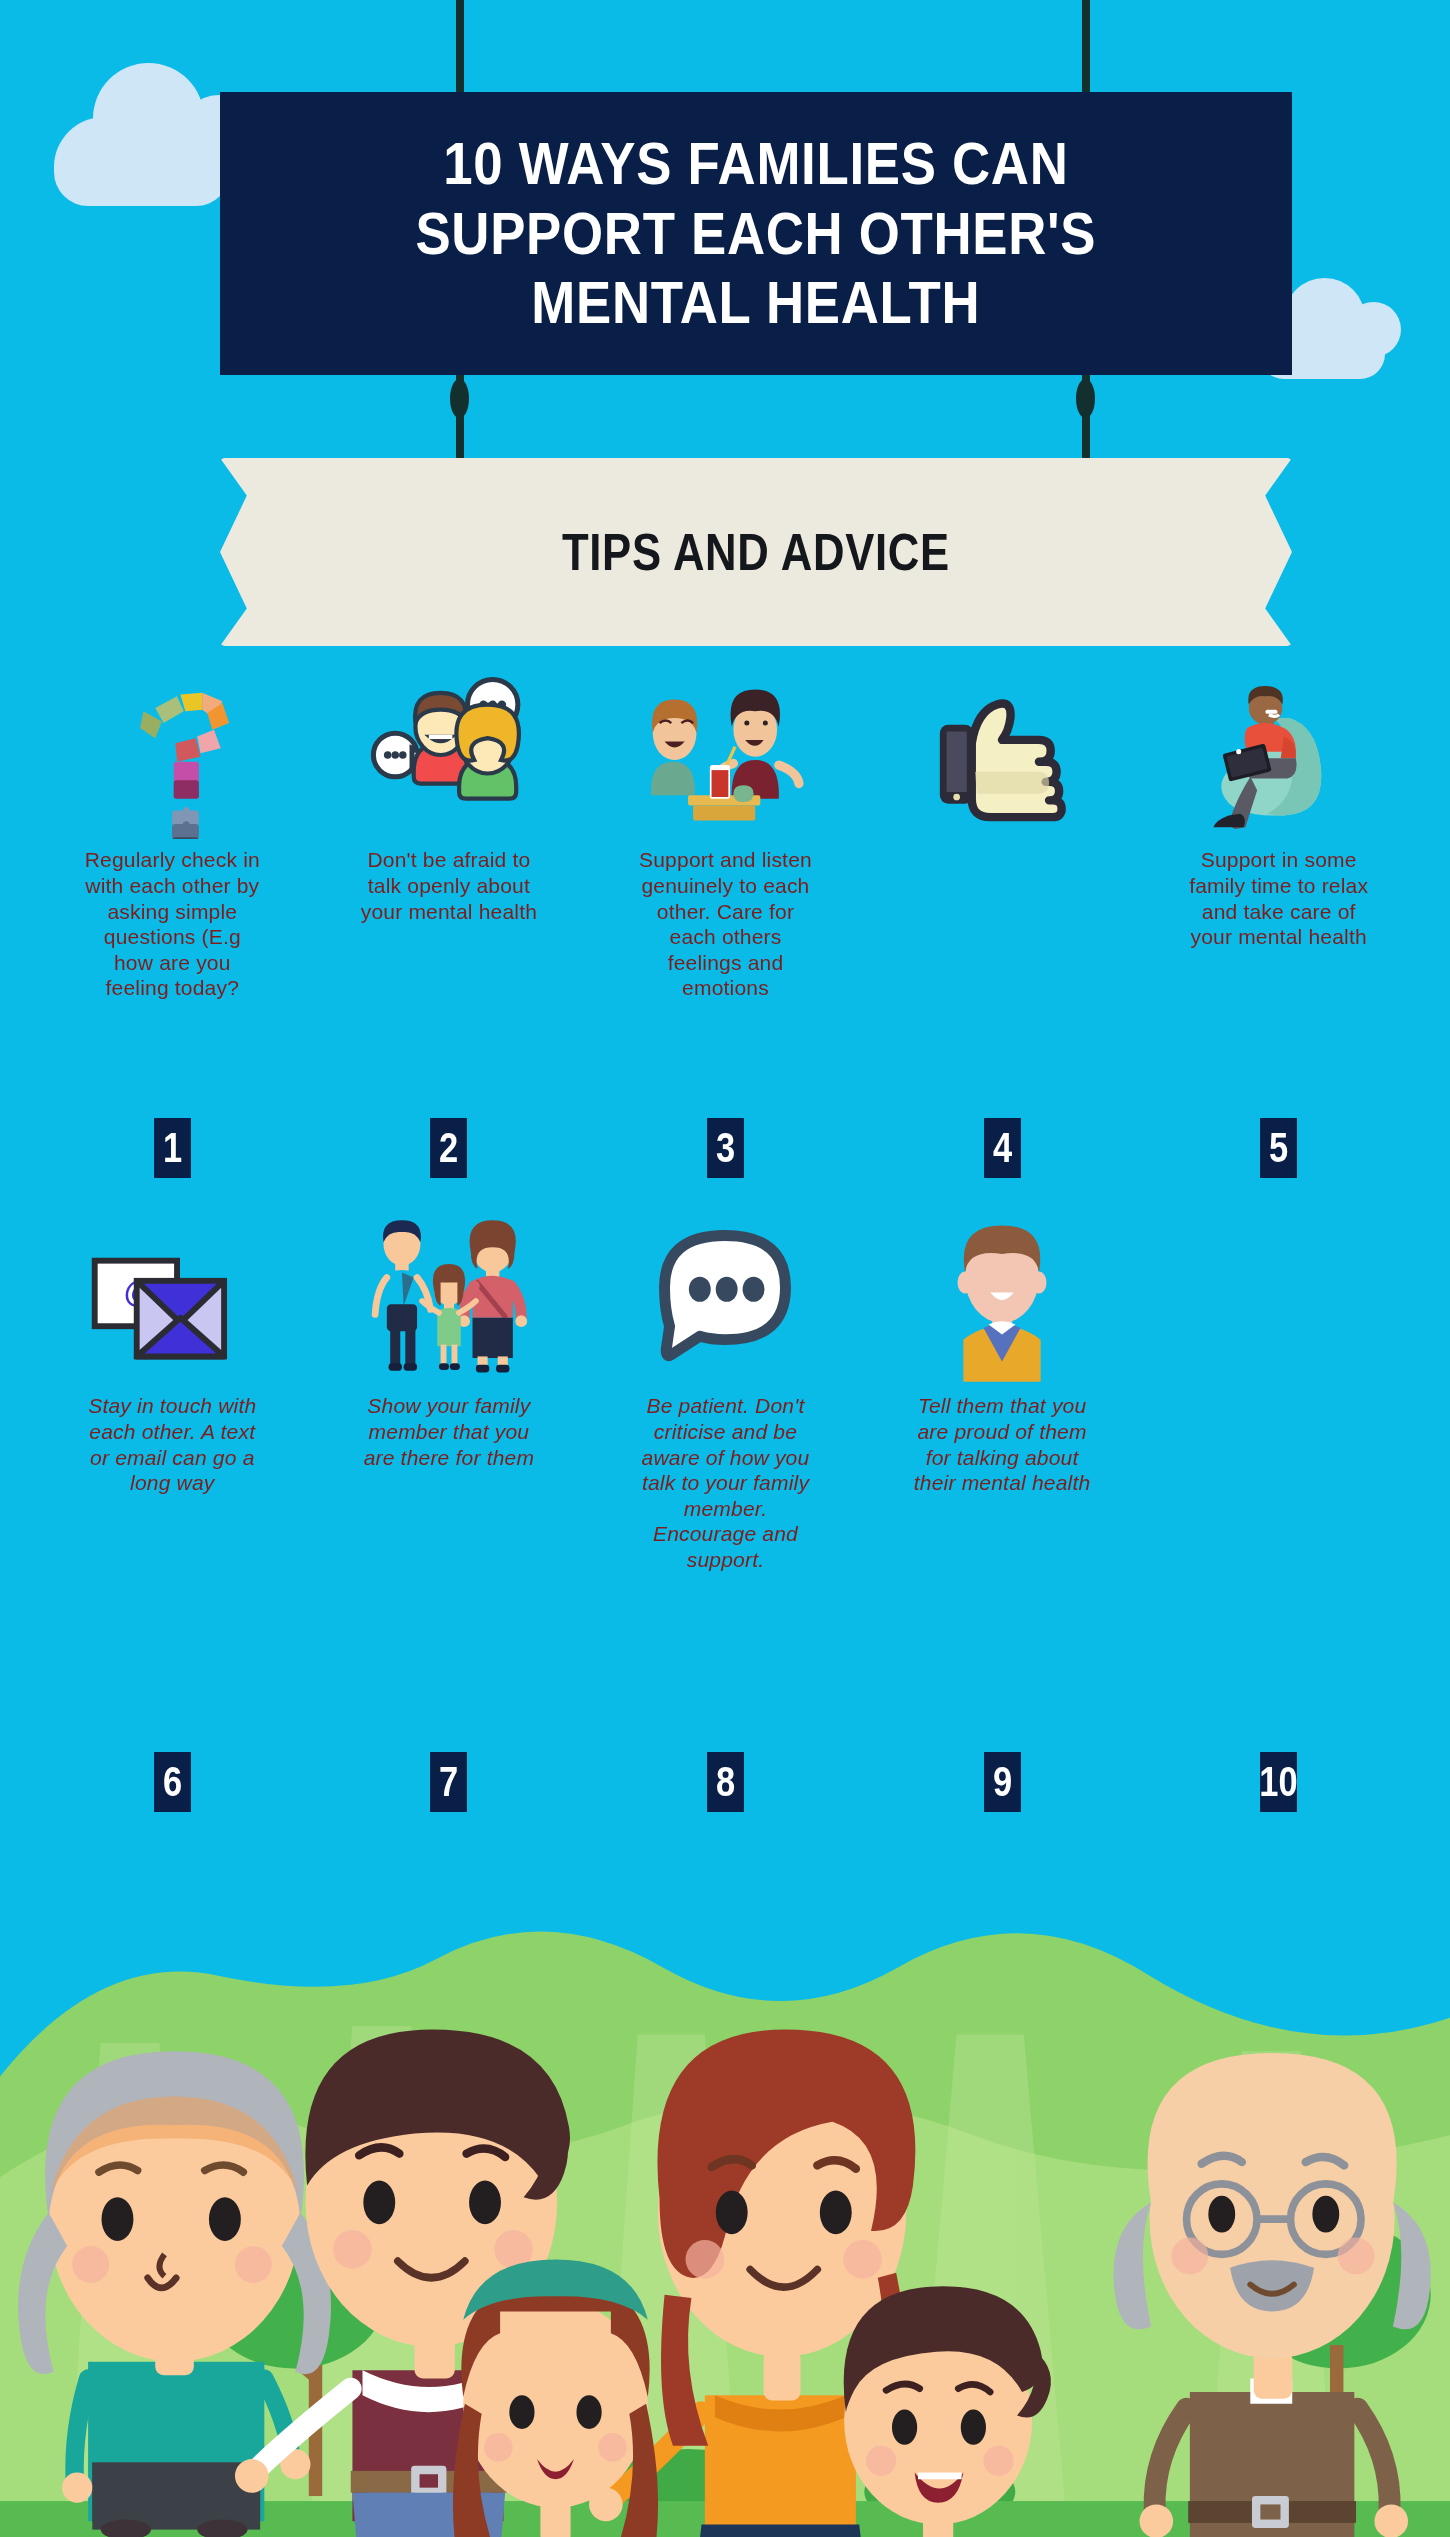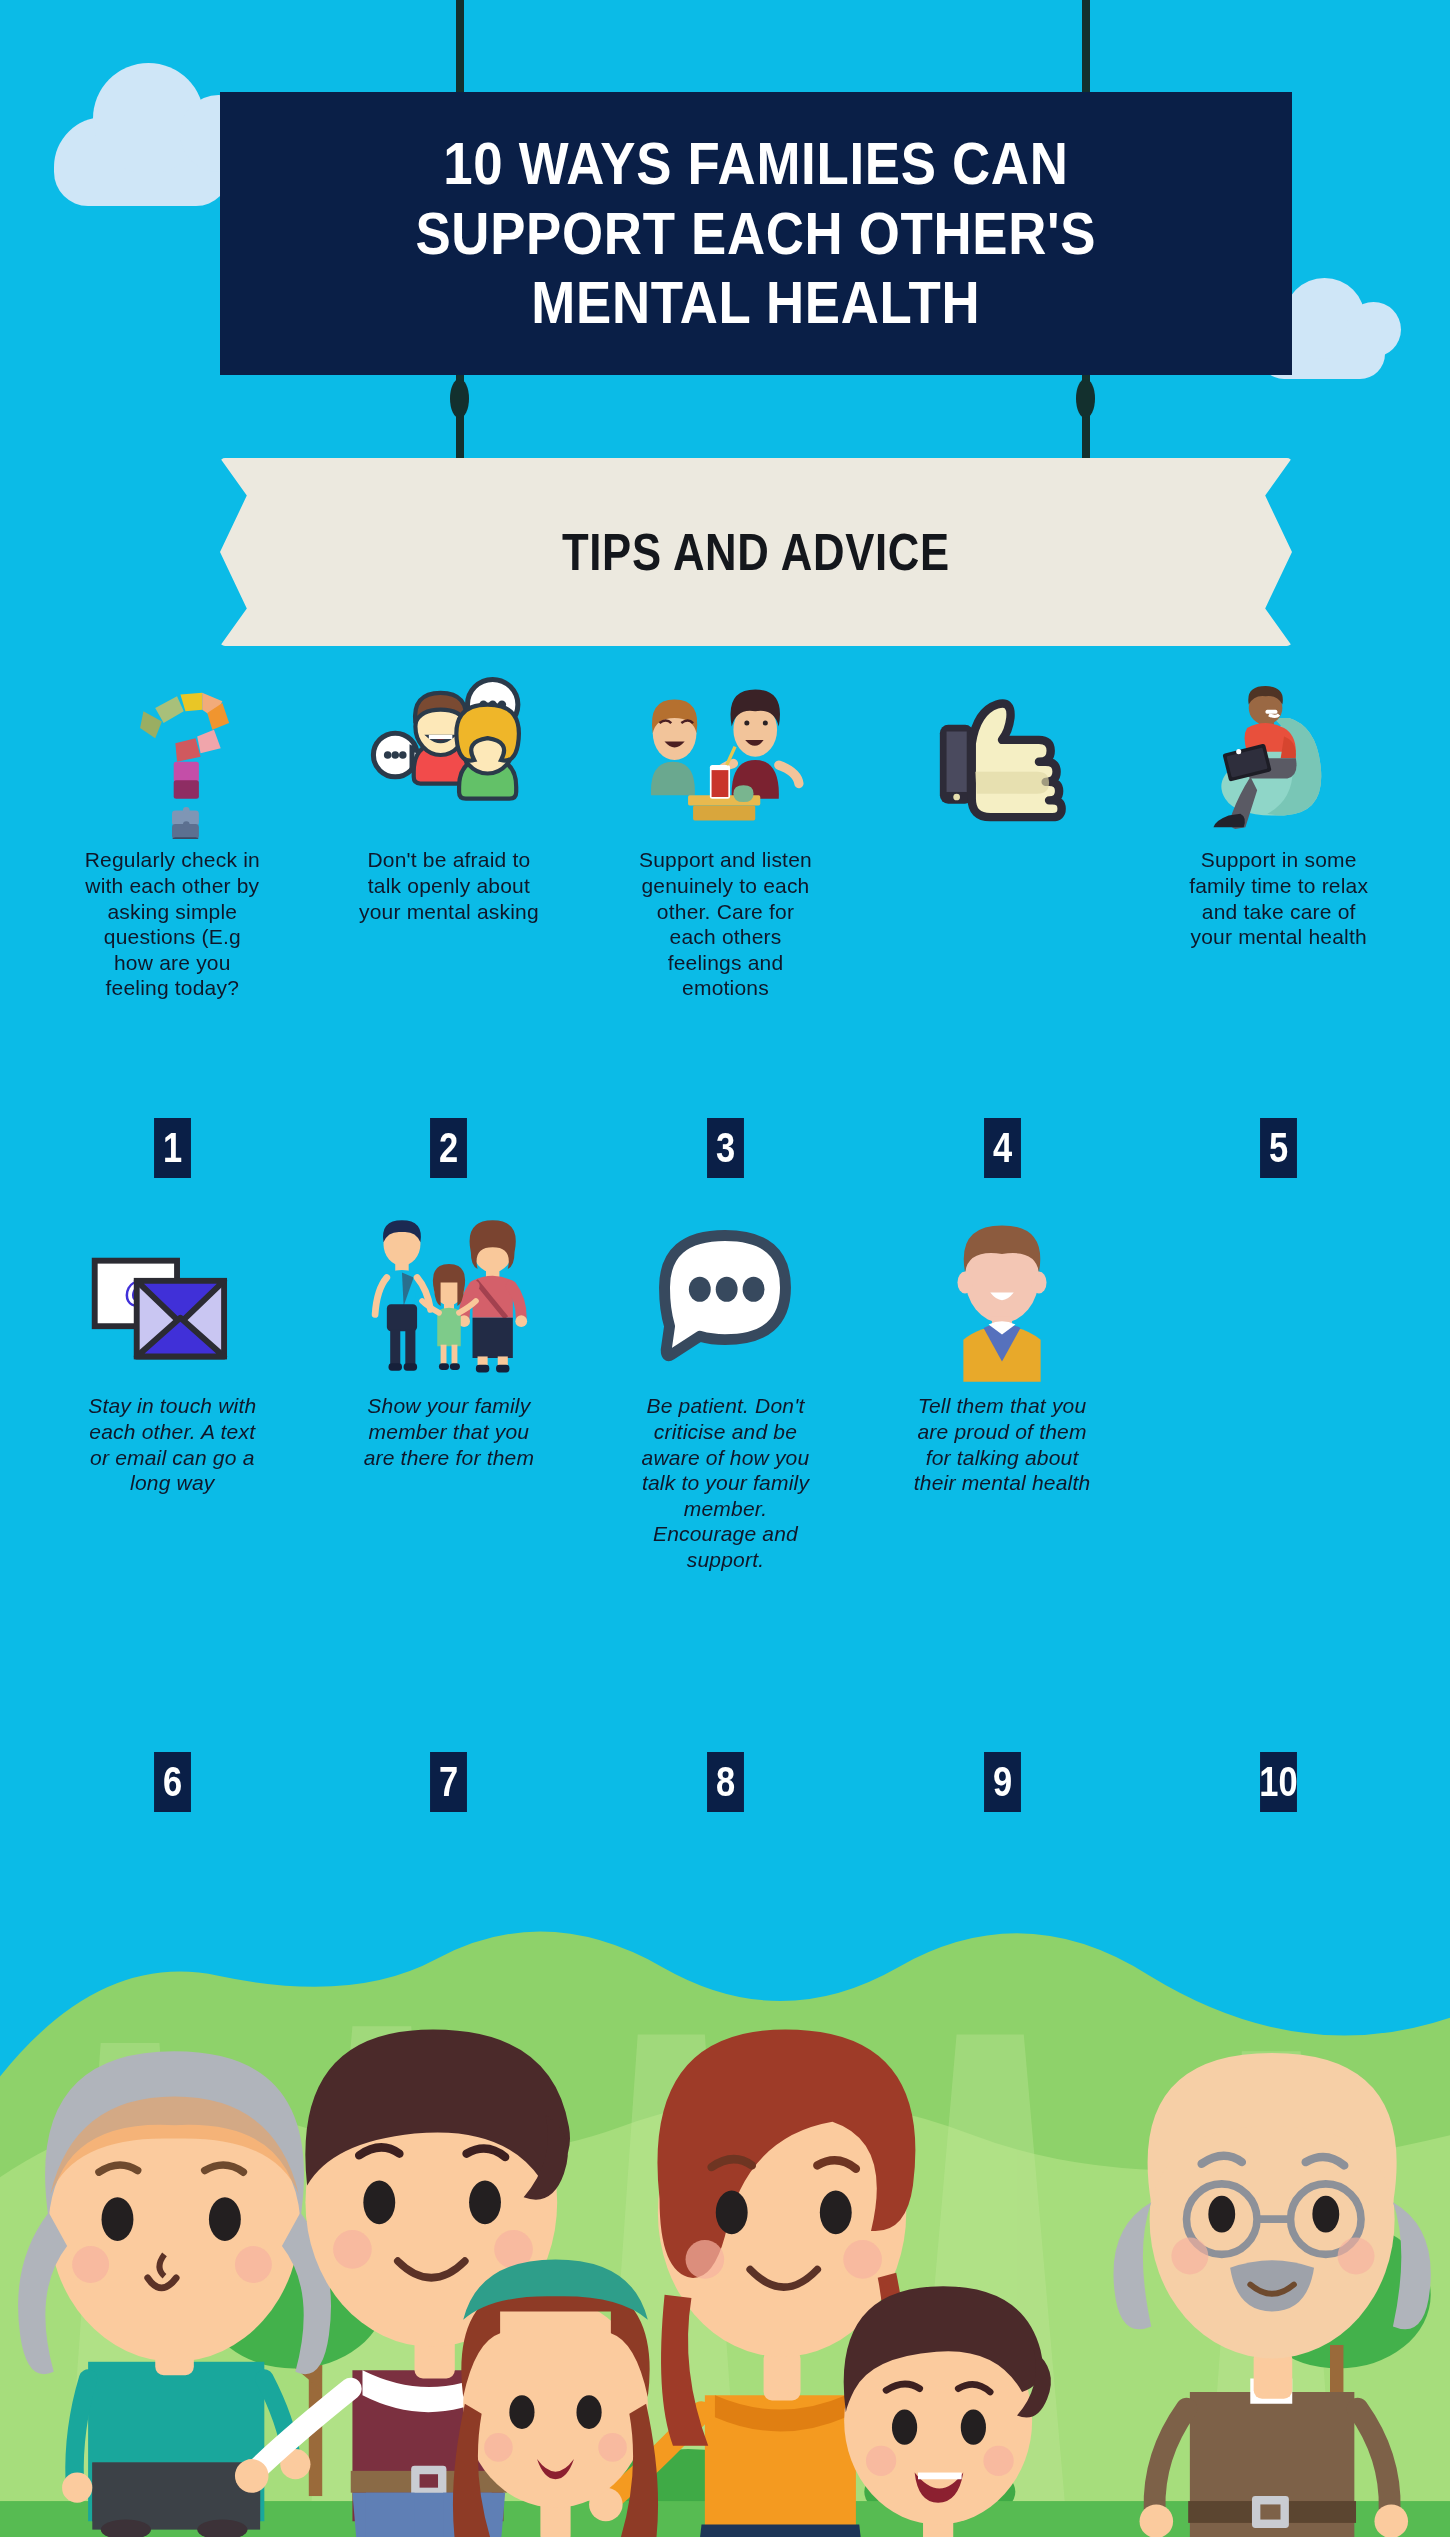--- a/index.html
+++ b/index.html
@@ -56,21 +56,21 @@
     text-transform: uppercase;
   }
 
   
   .grid { position: absolute; left: 34px; width: 1383px; display: flex; }
   .grid-r1 { top: 671px; }
   .grid-r2 { top: 1217px; font-style: italic; }
   .tip { width: 20%; display: flex; flex-direction: column; align-items: center; }
   .tip-icon { width: 168px; height: 168px; position: relative; }
   .tip-text {
-    color: #0f172a; text-align: center;
+    color: #7f1d1d; text-align: center;
     font-size: 21px; line-height: 1.22; margin-top: 8.4px;
     max-width: 181px; letter-spacing: 0.2px;
   }
   .tip-num {
     width: 45px; height: 60px; background: #0a1f47; color: #fff;
     display: flex; align-items: center; justify-content: center;
     font-family: "Liberation Sans Narrow", "Liberation Sans", sans-serif;
     font-weight: bold; font-size: 42px; transform: scaleX(0.82);
     margin-top: auto;
   }
@@ -148,21 +148,21 @@
           <path d="M58 120 q0-34 32-34 q32 0 32 34 l0 6 q0 8-8 8 l-48 0 q-8 0-8-8 z" fill="#f24b4b" stroke="#2b3a4a" stroke-width="5"></path>
           <ellipse cx="90" cy="66" rx="30" ry="34" fill="#fde8b8" stroke="#2b3a4a" stroke-width="5"></ellipse>
           <path d="M60 62 q-4-36 30-36 q34 0 30 36 q-6-16-30-16 q-24 0-30 16z" fill="#7a4a32" stroke="#2b3a4a" stroke-width="5"></path>
           <path d="M76 78 q14 12 28 0 z" fill="#7a1f2b" stroke="#2b3a4a" stroke-width="4"></path>
           <rect x="76" y="76" width="28" height="5" fill="#fff"></rect>
           <path d="M112 138 q0-34 34-34 q34 0 34 34 l0 6 q0 8-8 8 l-52 0 q-8 0-8-8 z" fill="#63c168" stroke="#2b3a4a" stroke-width="5"></path>
           <ellipse cx="146" cy="86" rx="32" ry="36" fill="#fde8b8" stroke="#2b3a4a" stroke-width="5"></ellipse>
           <path d="M110 88 q-8-48 36-48 q44 0 36 48 q-4 22-20 18 q12-22-16-26 q-28 4-16 26 q-16 4-20-18z" fill="#efb629" stroke="#2b3a4a" stroke-width="5"></path>
         </svg>
       </div>
-      <div class="tip-text">Don't be afraid to talk openly about your mental asking</div>
+      <div class="tip-text">Don't be afraid to talk openly about your mental health</div>
     </div>
 
     <div class="tip">
       <div class="tip-icon">
         <svg viewBox="0 0 200 200" width="168" height="168">
           <g>
             <path d="M12 148 q-2-40 26-40 q28 0 26 40 z" fill="#6aa88f"></path>
             <ellipse cx="40" cy="74" rx="26" ry="32" fill="#f2c49a"></ellipse>
             <path d="M14 74 q-6-40 26-40 q32 0 26 40 q-4-18-26-18 q-22 0-26 18z" fill="#b5702f"></path>
             <path d="M28 84 q12 14 24 0 z" fill="#4a1f22"></path>

